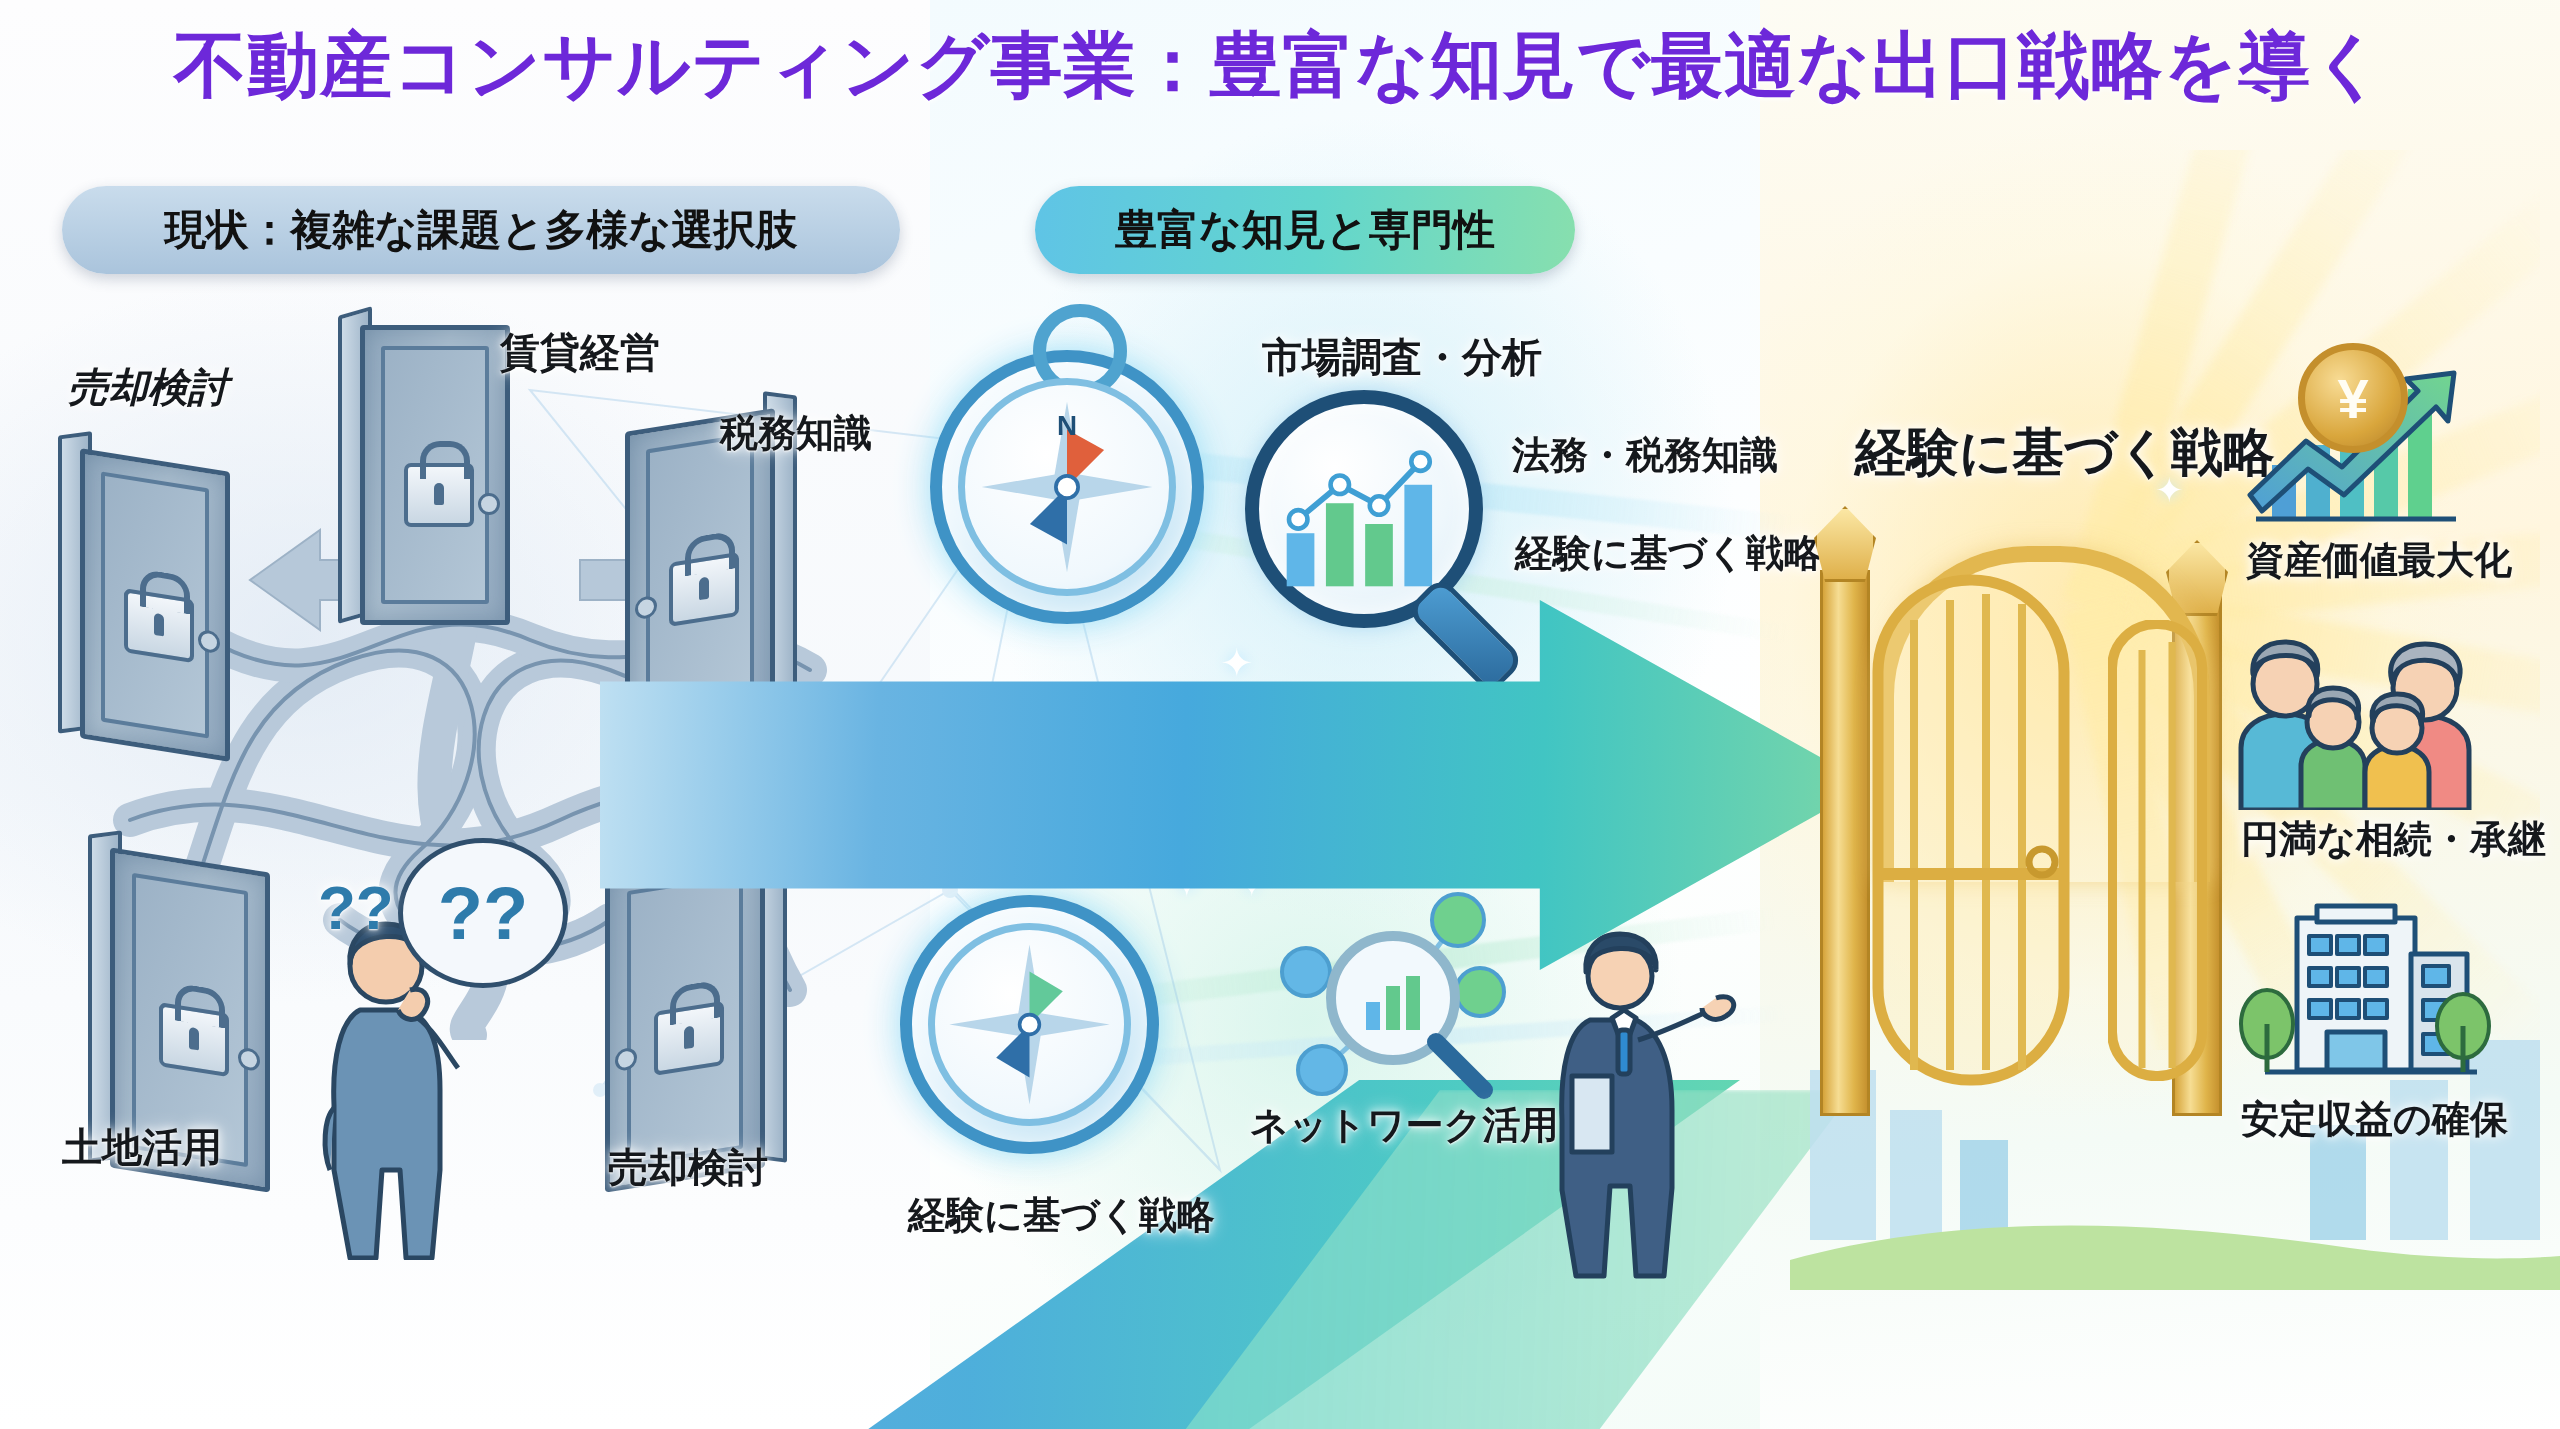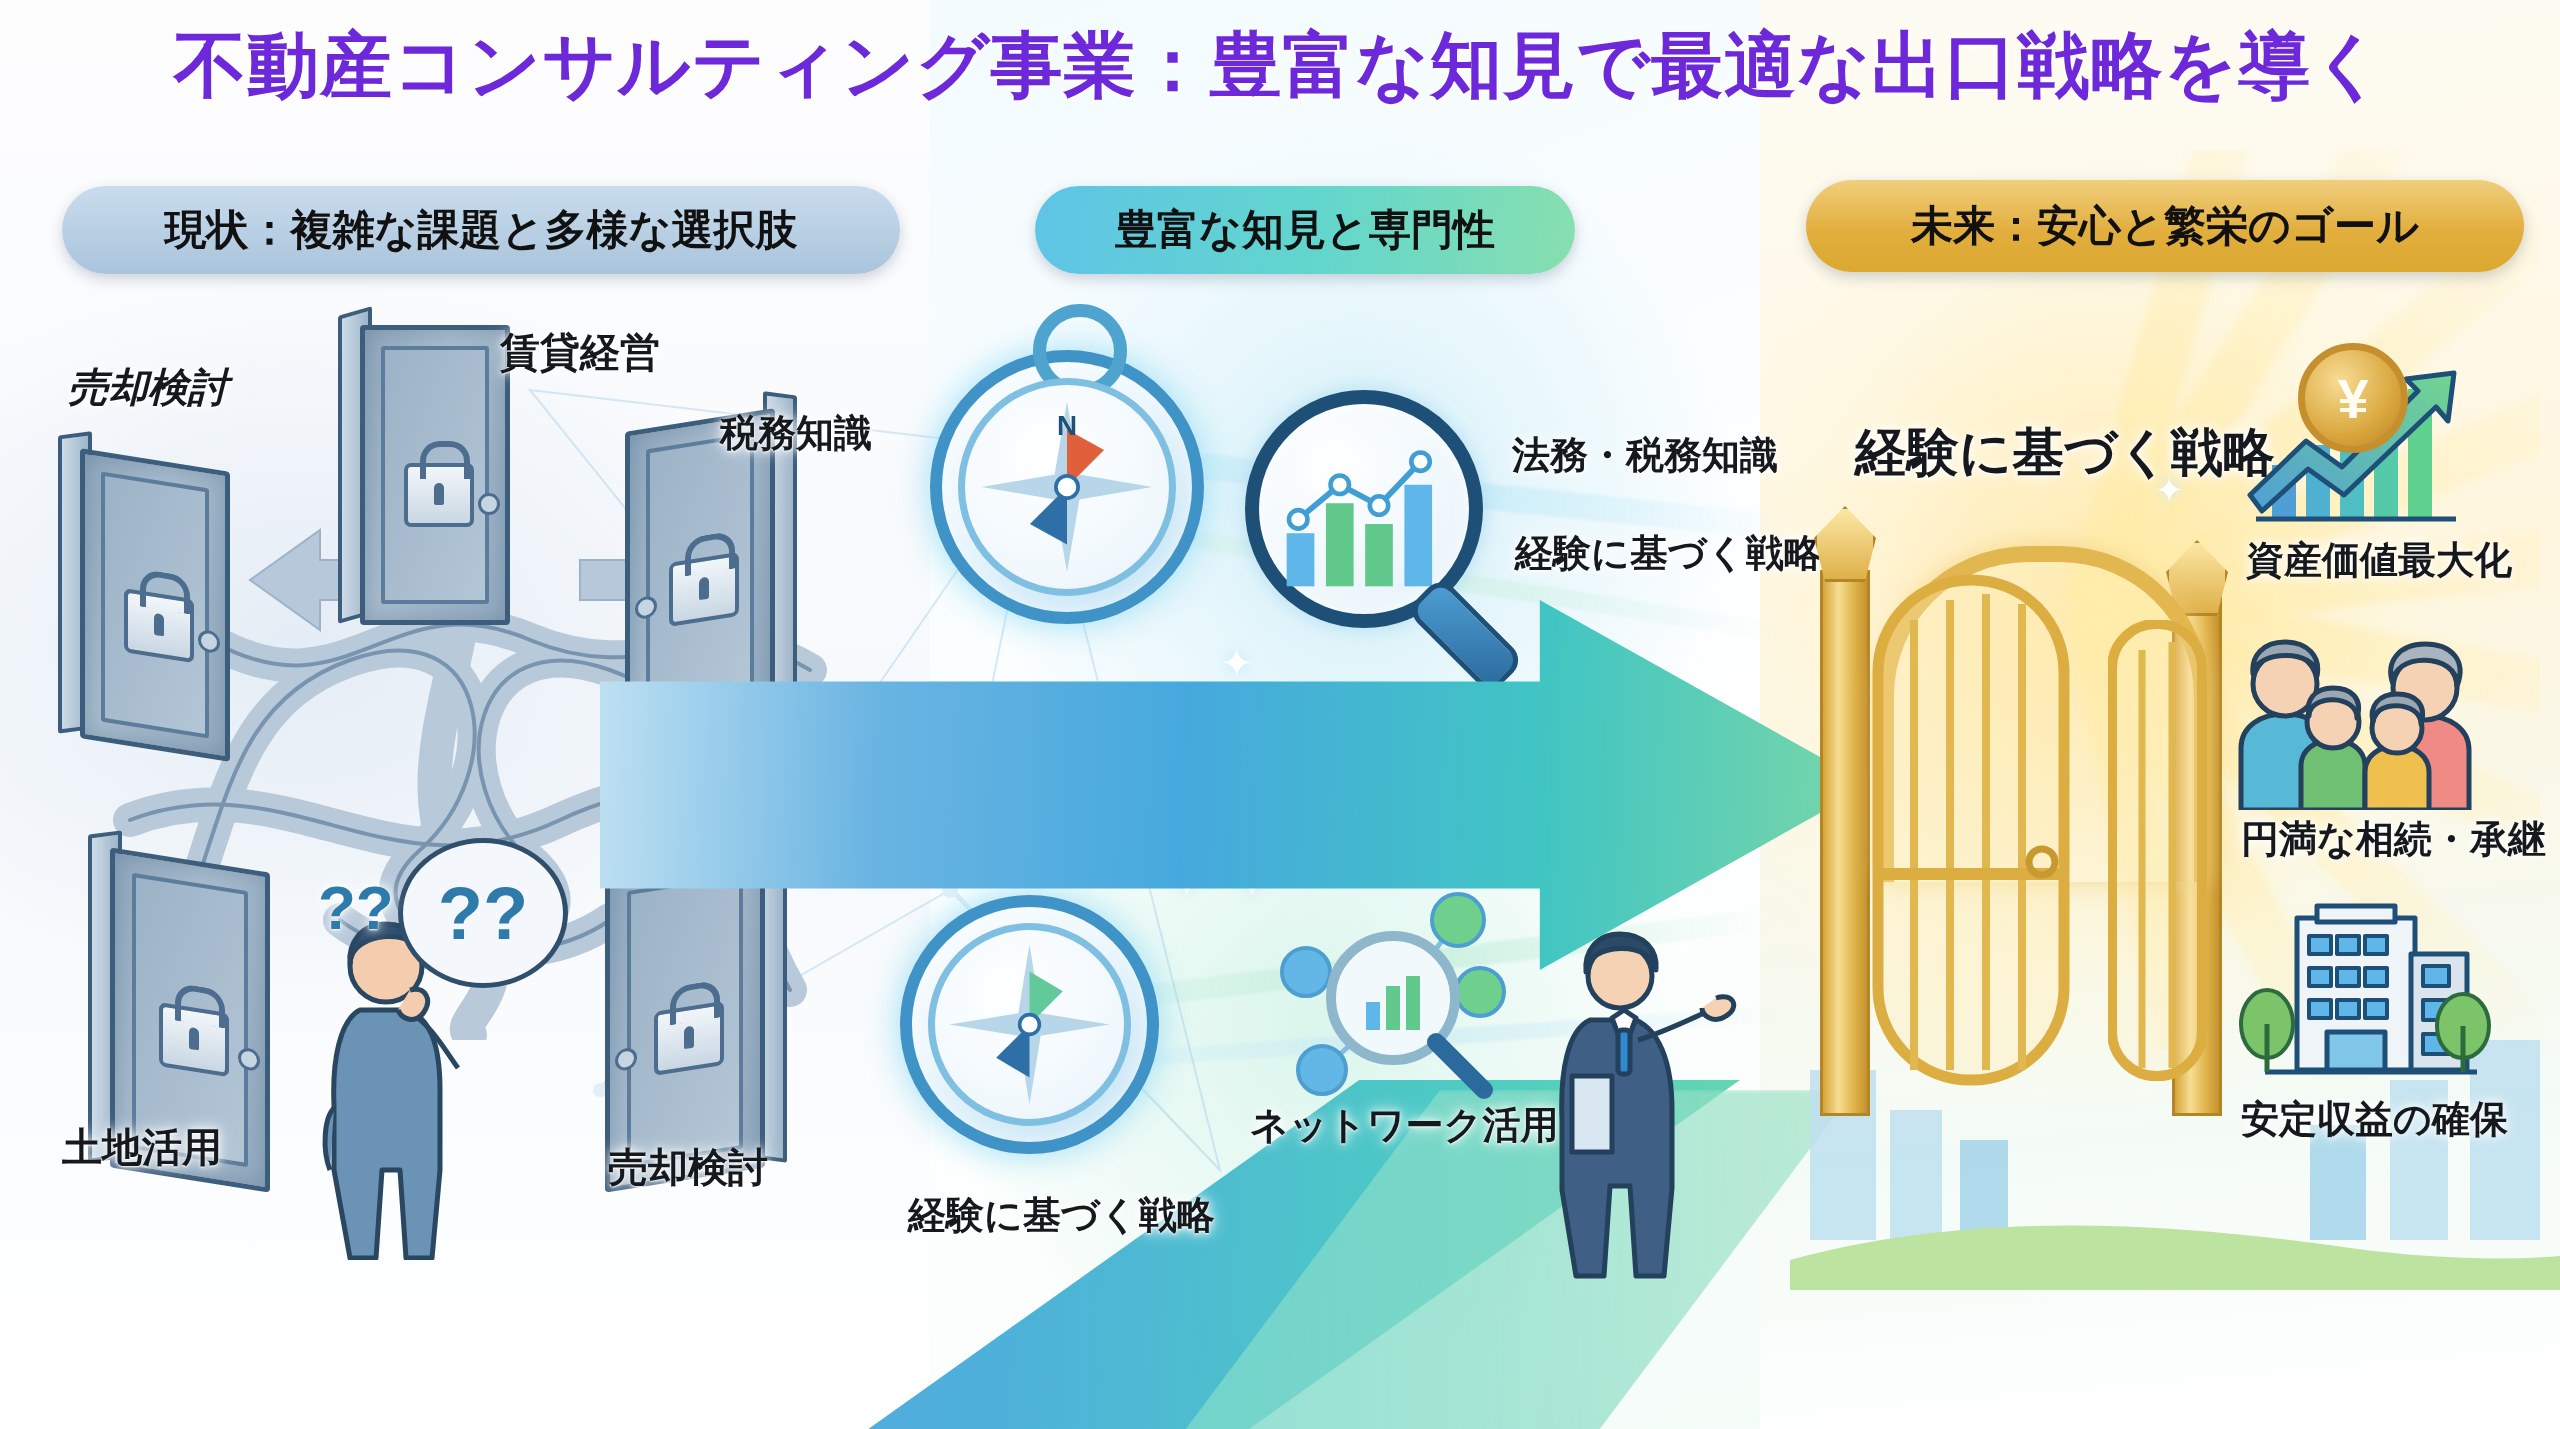--- a/index.html
+++ b/index.html
@@ -249,23 +249,20 @@
   <div class="ribbon"></div>
   <div class="ribbon2"></div>
 
   <div class="title">不動産コンサルティング事業：豊富な知見で最適な出口戦略を導く</div>
 
   <div class="pill pill-left">
     <span>現状：複雑な課題と多様な選択肢</span>
   </div>
   <div class="pill pill-mid">
     <span>豊富な知見と専門性</span>
-  </div>
-  <div class="pill pill-right">
-    <span>未来：安心と繁栄のゴール</span>
   </div>
 
   <svg class="maze" viewBox="0 0 760 520">
     <g fill="none" stroke="#b8c9da" stroke-width="34" stroke-linecap="round">
       <path d="M60,470 C140,330 120,190 260,140 C400,90 420,250 330,330 C240,410 420,470 520,400"></path>
       <path d="M700,470 C620,330 660,200 520,150 C380,100 350,260 440,340 C530,420 340,470 250,400"></path>
       <path d="M40,300 C200,240 300,380 470,300 C620,230 700,300 740,250"></path>
       <path d="M120,120 C260,200 300,60 440,120 C560,170 620,90 720,150"></path>
       <path d="M380,20 C380,160 300,260 380,380 C440,470 360,500 380,515"></path>
     </g>
@@ -370,20 +367,21 @@
           <circle cx="34" cy="100" r="8"></circle>
             <circle cx="70" cy="70" r="8"></circle>
           <circle cx="104" cy="88" r="8"></circle>
             <circle cx="140" cy="50" r="8"></circle>
         </g>
       </svg>
     </div>
     <div class="handle" style="left:178px;top:178px;width:110px;height:40px;transform:rotate(45deg);transform-origin:0 50%;"></div>
   </div>
 
+  <div class="lbl" style="left:1262px;top:330px;font-size:40px;">市場調査・分析</div>
   <div class="lbl" style="left:1512px;top:430px;font-size:38px;">法務・税務知識</div>
   <div class="lbl" style="left:1515px;top:528px;font-size:38px;">経験に基づく戦略</div>
 
   <div class="compass" style="left:900px;top:895px;width:235px;height:235px;">
     <div class="face">
       <svg viewBox="0 0 210 210" style="width:100%;height:100%">
         <polygon points="105,16 118,96 105,108 92,96" fill="#b8d6ea"></polygon>
         <polygon points="105,194 118,114 105,102 92,114" fill="#b8d6ea"></polygon>
         <polygon points="16,105 96,92 108,105 96,118" fill="#b8d6ea"></polygon>
         <polygon points="194,105 114,92 102,105 114,118" fill="#b8d6ea"></polygon>

